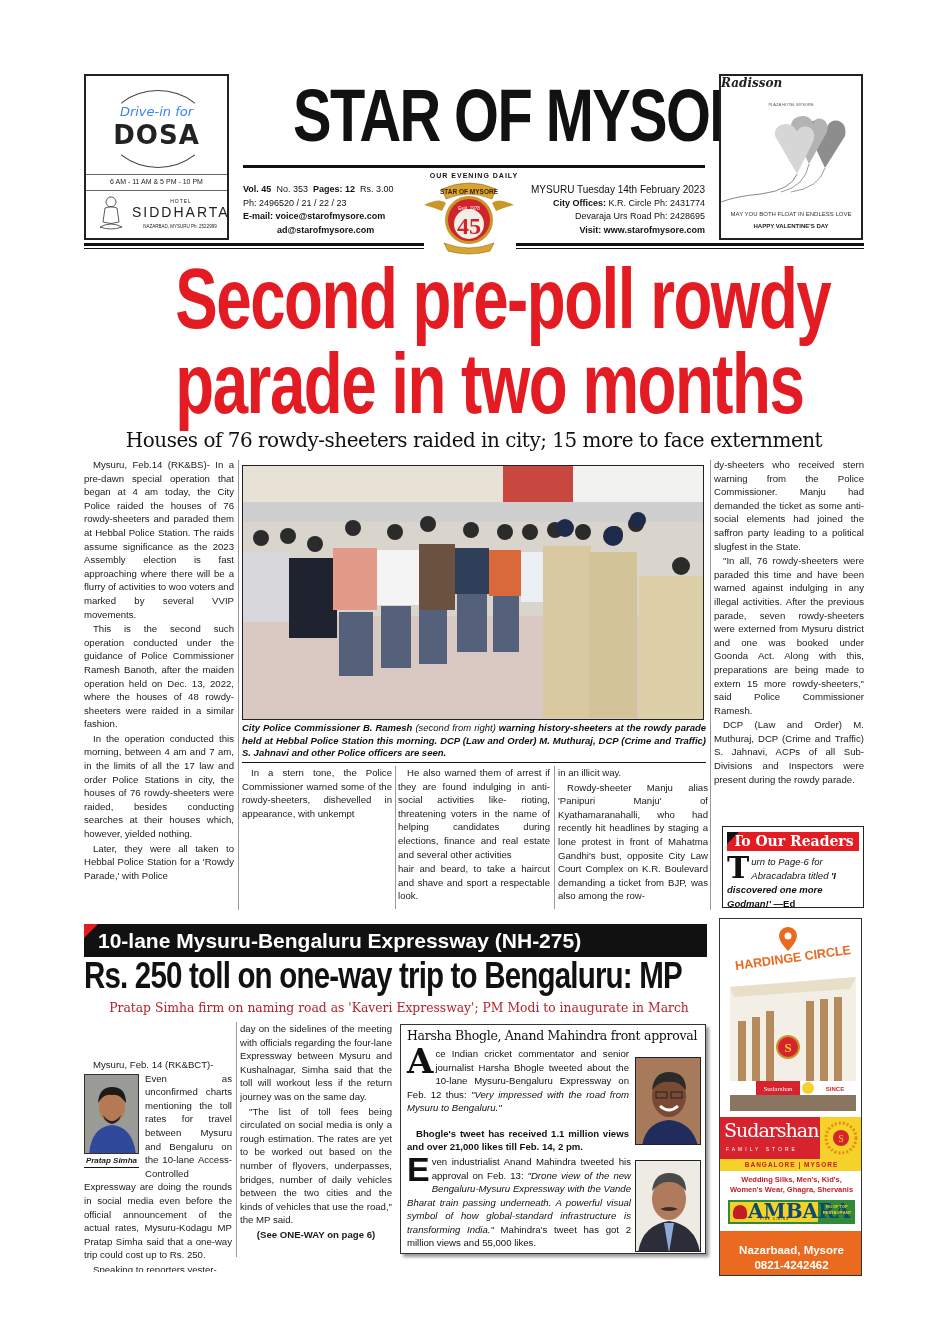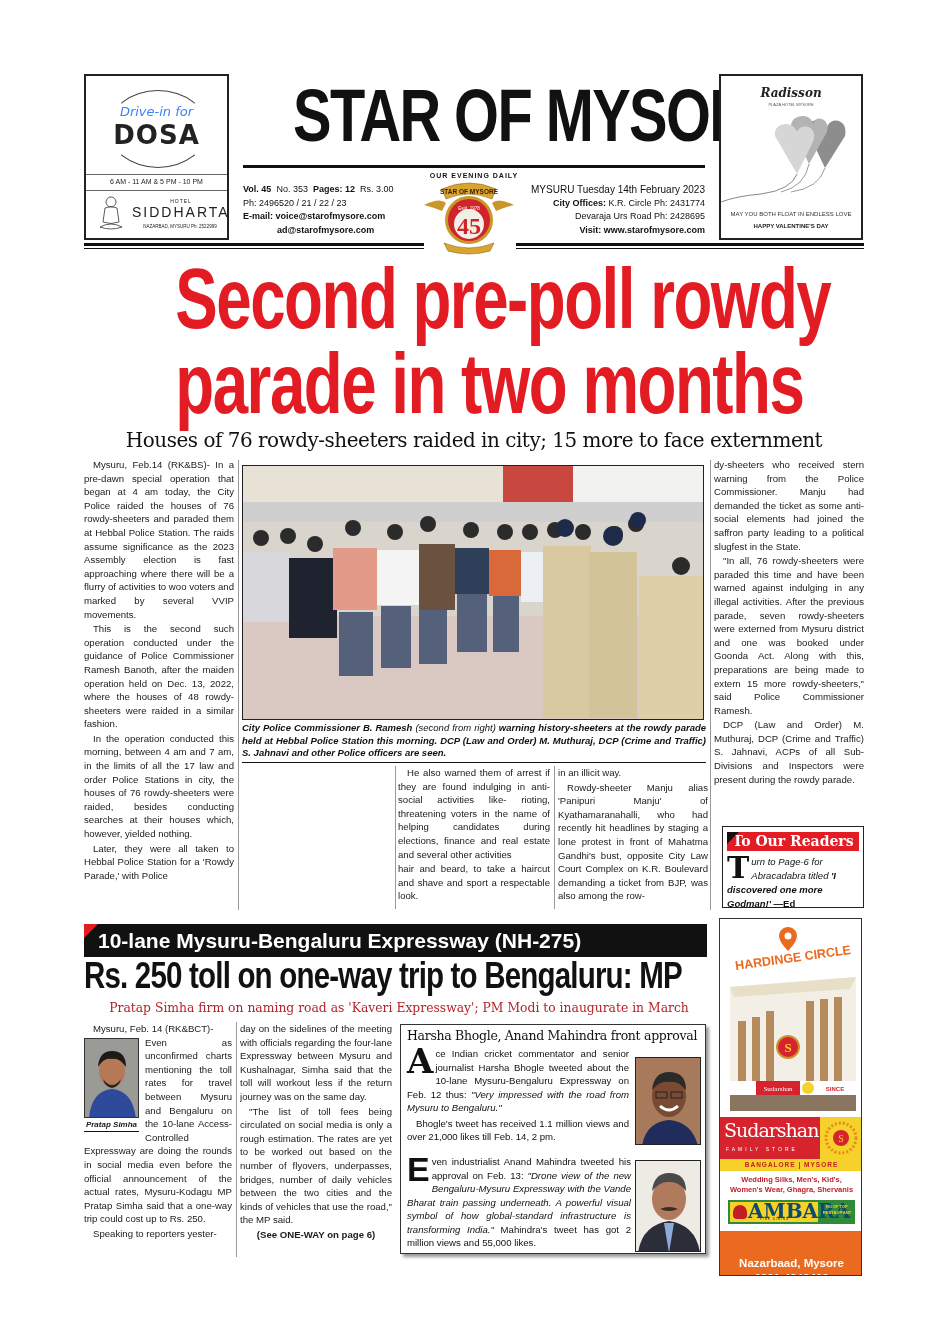--- a/index.html
+++ b/index.html
@@ -15,21 +15,21 @@
   .dosa-title { position: absolute; left: 0; width: 100%; top: 44px; text-align: center; font-family: "DejaVu Sans", sans-serif; font-weight: bold; font-size: 26px; letter-spacing: 1px; color: #222; }
   .dosa-sep { position: absolute; left: 0; right: 0; top: 98px; border-top: 1px solid #666; }
   .dosa-hours { position: absolute; left: 0; width: 100%; top: 102px; text-align: center; font-size: 7px; color: #222; }
   .dosa-sep2 { position: absolute; left: 0; right: 0; top: 114px; border-top: 1px solid #666; }
   .dosa-buddha { position: absolute; left: 12px; top: 118px; width: 26px; height: 38px; }
   .dosa-hotel { position: absolute; left: 50px; top: 122px; width: 90px; text-align: center; font-size: 5px; letter-spacing: 1px; color: #222; }
   .dosa-siddharta { position: absolute; left: 46px; top: 128px; width: 96px; text-align: center; font-size: 14px; letter-spacing: 2px; color: #222; }
   .dosa-addr { position: absolute; left: 46px; top: 148px; width: 96px; text-align: center; font-size: 4.5px; color: #222; }
 
   .ad-radisson { left: 719px; top: 74px; width: 144px; height: 166px; }
-  .rad-logo { position: absolute; left: 0; width: 100%; top: 10px; text-align: center; font-family: "DejaVu Serif", serif; font-style: italic; font-weight: bold; font-size: 12px; color: #222; }
+  .rad-logo { position: absolute; left: 0; width: 100%; top: 0; text-align: left; font-family: "DejaVu Serif", serif; font-style: italic; font-weight: bold; font-size: 12px; color: #222; }
   .rad-sub { position: absolute; left: 0; width: 100%; top: 26px; text-align: center; font-size: 4px; color: #555; }
   .rad-balloons { position: absolute; left: 0; top: 34px; width: 140px; height: 92px; }
   .rad-line1 { position: absolute; left: 0; width: 100%; top: 135px; text-align: center; font-size: 6px; color: #333; }
   .rad-line2 { position: absolute; left: 0; width: 100%; top: 147px; text-align: center; font-size: 6px; font-weight: bold; color: #222; }
 
   .masthead-title { left: 242px; top: 70px; width: 464px; text-align: center; font-family: "Liberation Sans", sans-serif; font-weight: bold; font-size: 74px; line-height: 92px; letter-spacing: -2px; transform: scaleX(0.78); transform-origin: center; white-space: nowrap; color: #111; }
   .mast-rule { left: 243px; top: 165px; width: 462px; border-top: 3px solid #111; }
   .evening { left: 243px; top: 172px; width: 462px; text-align: center; font-size: 7px; font-weight: bold; letter-spacing: 1px; }
   .meta-left { left: 243px; top: 183px; width: 190px; font-size: 9px; line-height: 13.5px; }
   .meta-left b { font-weight: bold; }
@@ -104,21 +104,21 @@
   .sud-red .fs { position: absolute; left: 6px; top: 29px; font-size: 5px; letter-spacing: 3px; }
   .sud-yellow { position: absolute; left: 100px; top: 198px; width: 43px; height: 42px; background: #f6d12a; }
   .sud-cities { position: absolute; left: 0; top: 240px; width: 143px; height: 12px; background: #f6d12a; text-align: center; font-size: 6.5px; font-weight: bold; color: #c21d25; line-height: 12px; letter-spacing: 1px; }
   .sud-goods { position: absolute; left: 0; top: 256px; width: 143px; text-align: center; font-size: 7.5px; font-weight: bold; line-height: 10px; color: #c21d25; }
   .sud-ambara { position: absolute; left: 8px; top: 281px; width: 127px; height: 24px; background: #2f8a3a; }
   .sud-ambara .inner { position: absolute; left: 2px; top: 2px; width: 88px; height: 20px; background: #f6d12a; }
   .sud-ambara .word { position: absolute; left: 18px; top: 0; font-family: "DejaVu Serif", serif; font-size: 20px; line-height: 18px; color: #0c4a6e; font-weight: bold; }
   .sud-ambara .fd { position: absolute; left: 30px; top: 15px; font-size: 3px; color: #333; letter-spacing: 1px; }
   .sud-ambara .flame { position: absolute; left: 3px; top: 3px; width: 14px; height: 14px; border-radius: 50% 50% 4px 4px; background: #c21d25; }
   .sud-ambara .rt { position: absolute; left: 92px; top: 4px; width: 34px; font-size: 4.2px; line-height: 6px; color: #f6d12a; text-align: center; font-weight: bold; }
-  .sud-orange { position: absolute; left: 0; top: 312px; width: 143px; height: 46px; background: #ea6a1f; color: #fff; text-align: center; font-weight: bold; font-size: 11.5px; line-height: 15px; padding-top: 25px; }
+  .sud-orange { position: absolute; left: 0; top: 312px; width: 143px; height: 46px; background: #ea6a1f; color: #fff; text-align: center; font-weight: bold; font-size: 11.5px; line-height: 15px; padding-top: 12px; }
 </style>
 </head>
 <body>
 
 <div class="abs ad-box ad-dosa">
   <div class="dosa-ring"></div>
   <div class="dosa-drive">Drive-in for</div>
   <div class="dosa-title">DOSA</div>
   <div class="dosa-sep"></div>
   <div class="dosa-hours">6 AM - 11 AM  &amp;  5 PM - 10 PM</div>
@@ -251,20 +251,21 @@
         <rect x="250" y="130" width="26" height="56"></rect>
       </g>
   </svg>
 </div>
 <div class="abs caption">
   <span>City Police Commissioner B. Ramesh </span><span class="plain">(second from right)</span><span> warning history-sheeters at the rowdy parade held at Hebbal Police Station this morning. DCP (Law and Order) M. Muthuraj, DCP (Crime and Traffic) S. Jahnavi and other Police officers are seen.</span>
 </div>
 <div class="abs cap-rule"></div>
 
 <div class="abs col col-2">
+  <p>In a stern tone, the Police Commissioner warned some of the rowdy-sheeters, dishevelled in appearance, with unkempt</p>
 </div>
 <div class="abs vrule" style="left:395px;top:766px;height:143px;"></div>
 <div class="abs col col-3">
   <p>He also warned them of arrest if they are found indulging in anti-social activities like- rioting, threatening voters in the name of helping candidates during elections, finance and real estate and several other activities</p>
   <p style="text-indent:0">hair and beard, to take a haircut and shave and sport a respectable look.</p>
 </div>
 <div class="abs vrule" style="left:554px;top:766px;height:143px;"></div>
 <div class="abs col col-4">
   <p style="text-indent:0">in an illicit way.</p>
   <p>Rowdy-sheeter Manju alias 'Panipuri Manju' of Kyathamaranahalli, who had recently hit headlines by staging a lone protest in front of Mahatma Gandhi's bust, opposite City Law Court Complex on K.R. Boulevard demanding a ticket from BJP, was also among the row-</p>
@@ -283,21 +284,21 @@
     <span class="drop">T</span><span>urn to Page-6 for Abracadabra titled </span><b>'I discovered one more Godman!'</b><b style="font-style:normal"> —Ed</b>
   </div>
 </div>
 
 <div class="abs band">10-lane Mysuru-Bengaluru Expressway (NH-275)</div>
 <div class="abs band-corner"></div>
 <div class="abs head2">Rs. 250 toll on one-way trip to Bengaluru: MP</div>
 <div class="abs deck2">Pratap Simha firm on naming road as 'Kaveri Expressway'; PM Modi to inaugurate in March</div>
 
 <div class="abs col col-6">
-  <p style="text-indent:9px;">Mysuru, Feb. 14 (RK&amp;BCT)-</p>
+  <p style="text-indent:9px;margin-top:36px;">Mysuru, Feb. 14 (RK&amp;BCT)-</p>
   <div class="pratap-photo">
     <div class="img">
       <svg width="55" height="80" viewBox="0 0 55 80">
         <rect width="55" height="80" fill="#9a9a96"></rect>
         <path d="M4 80 Q6 52 27 50 Q48 52 51 80 Z" fill="#2f4a9a"></path>
         <ellipse cx="27" cy="32" rx="13" ry="16" fill="#b57a55"></ellipse>
         <path d="M13 28 Q14 12 27 12 Q41 12 41 28 Q34 18 27 20 Q19 18 13 28 Z" fill="#1d1a18"></path>
         <path d="M18 40 Q27 52 36 40 Q34 48 27 49 Q20 48 18 40 Z" fill="#2a221d"></path>
       </svg>
     </div>
@@ -310,21 +311,21 @@
 <div class="abs col col-7">
   <p style="text-indent:0">day on the sidelines of the meeting with officials regarding the four-lane Expressway between Mysuru and Kushalnagar, Simha said that the toll will workout less if the return journey was on the same day.</p>
   <p>"The list of toll fees being circulated on social media is only a rough estimation. The rates are yet to be worked out based on the number of flyovers, underpasses, bridges, number of daily vehicles between the two cities and the kinds of vehicles that use the road," the MP said.</p>
   <p class="see-more">(See ONE-WAY on page 6)</p>
 </div>
 
 <div class="abs tweetbox">
   <div class="tweet-title">Harsha Bhogle, Anand Mahindra front approval</div>
   <div class="tweet-p tweet-p1">
     <span class="drop">A</span><span>ce Indian cricket commentator and senior journalist Harsha Bhogle tweeted about the 10-lane Mysuru-Bengaluru Expressway on Feb. 12 thus: </span><i>"Very impressed with the road from Mysuru to Bengaluru."</i>
-    <p style="text-indent:9px;margin-top:2px;">Bhogle's tweet has received 1.1 million views and over 21,000 likes till Feb. 14, 2 pm.</p>
+    <p style="text-indent:9px;margin-top:12px;font-weight:bold;">Bhogle's tweet has received 1.1 million views and over 21,000 likes till Feb. 14, 2 pm.</p>
   </div>
   <div class="harsha-photo">
     <svg width="66" height="88" viewBox="0 0 66 88">
       <rect width="66" height="88" fill="#a67a5a"></rect>
       <path d="M6 88 Q10 64 33 62 Q56 64 62 88 Z" fill="#1f2c5c"></path>
       <ellipse cx="33" cy="38" rx="17" ry="21" fill="#7a4a32"></ellipse>
       <path d="M16 32 Q18 14 33 14 Q50 14 50 32 Q42 22 33 24 Q24 22 16 32 Z" fill="#2a2a2a"></path>
       <path d="M24 48 Q33 56 42 48" fill="none" stroke="#fff" stroke-width="3"></path>
       <rect x="20" y="34" width="11" height="6" fill="none" stroke="#222" stroke-width="1"></rect>
       <rect x="35" y="34" width="11" height="6" fill="none" stroke="#222" stroke-width="1"></rect>

